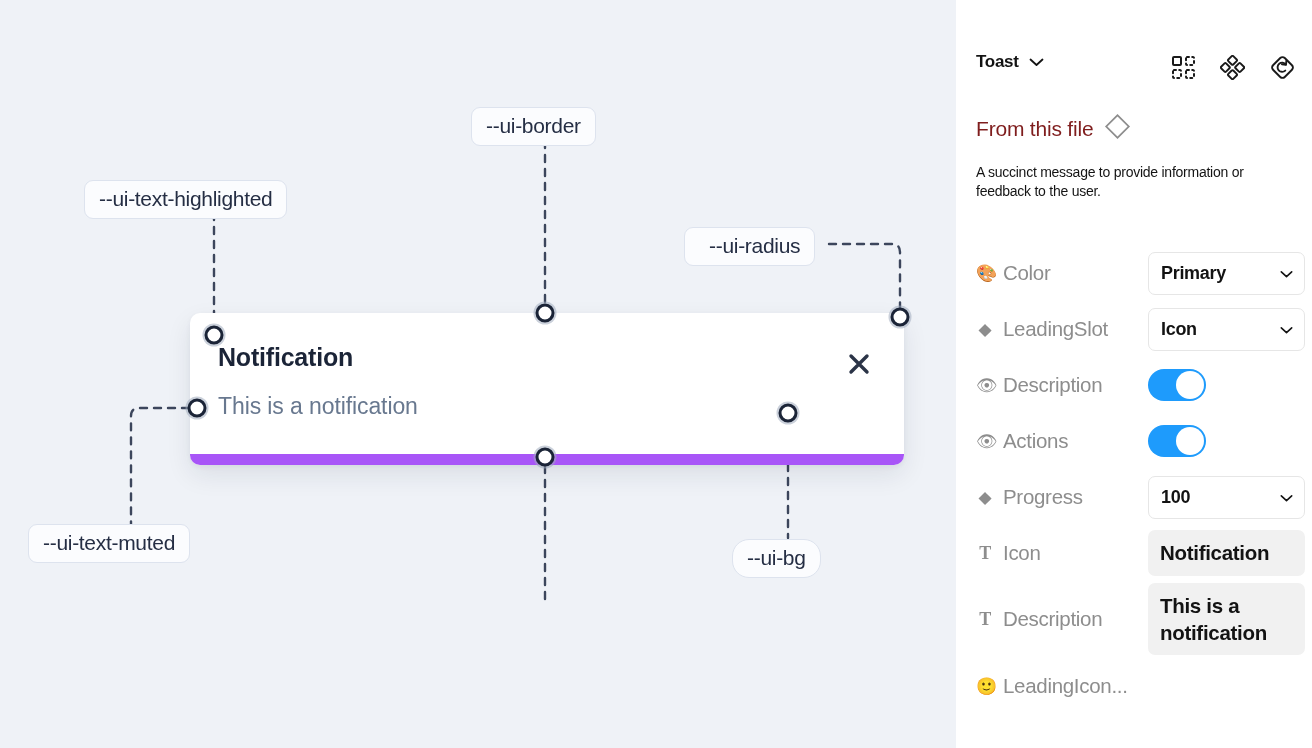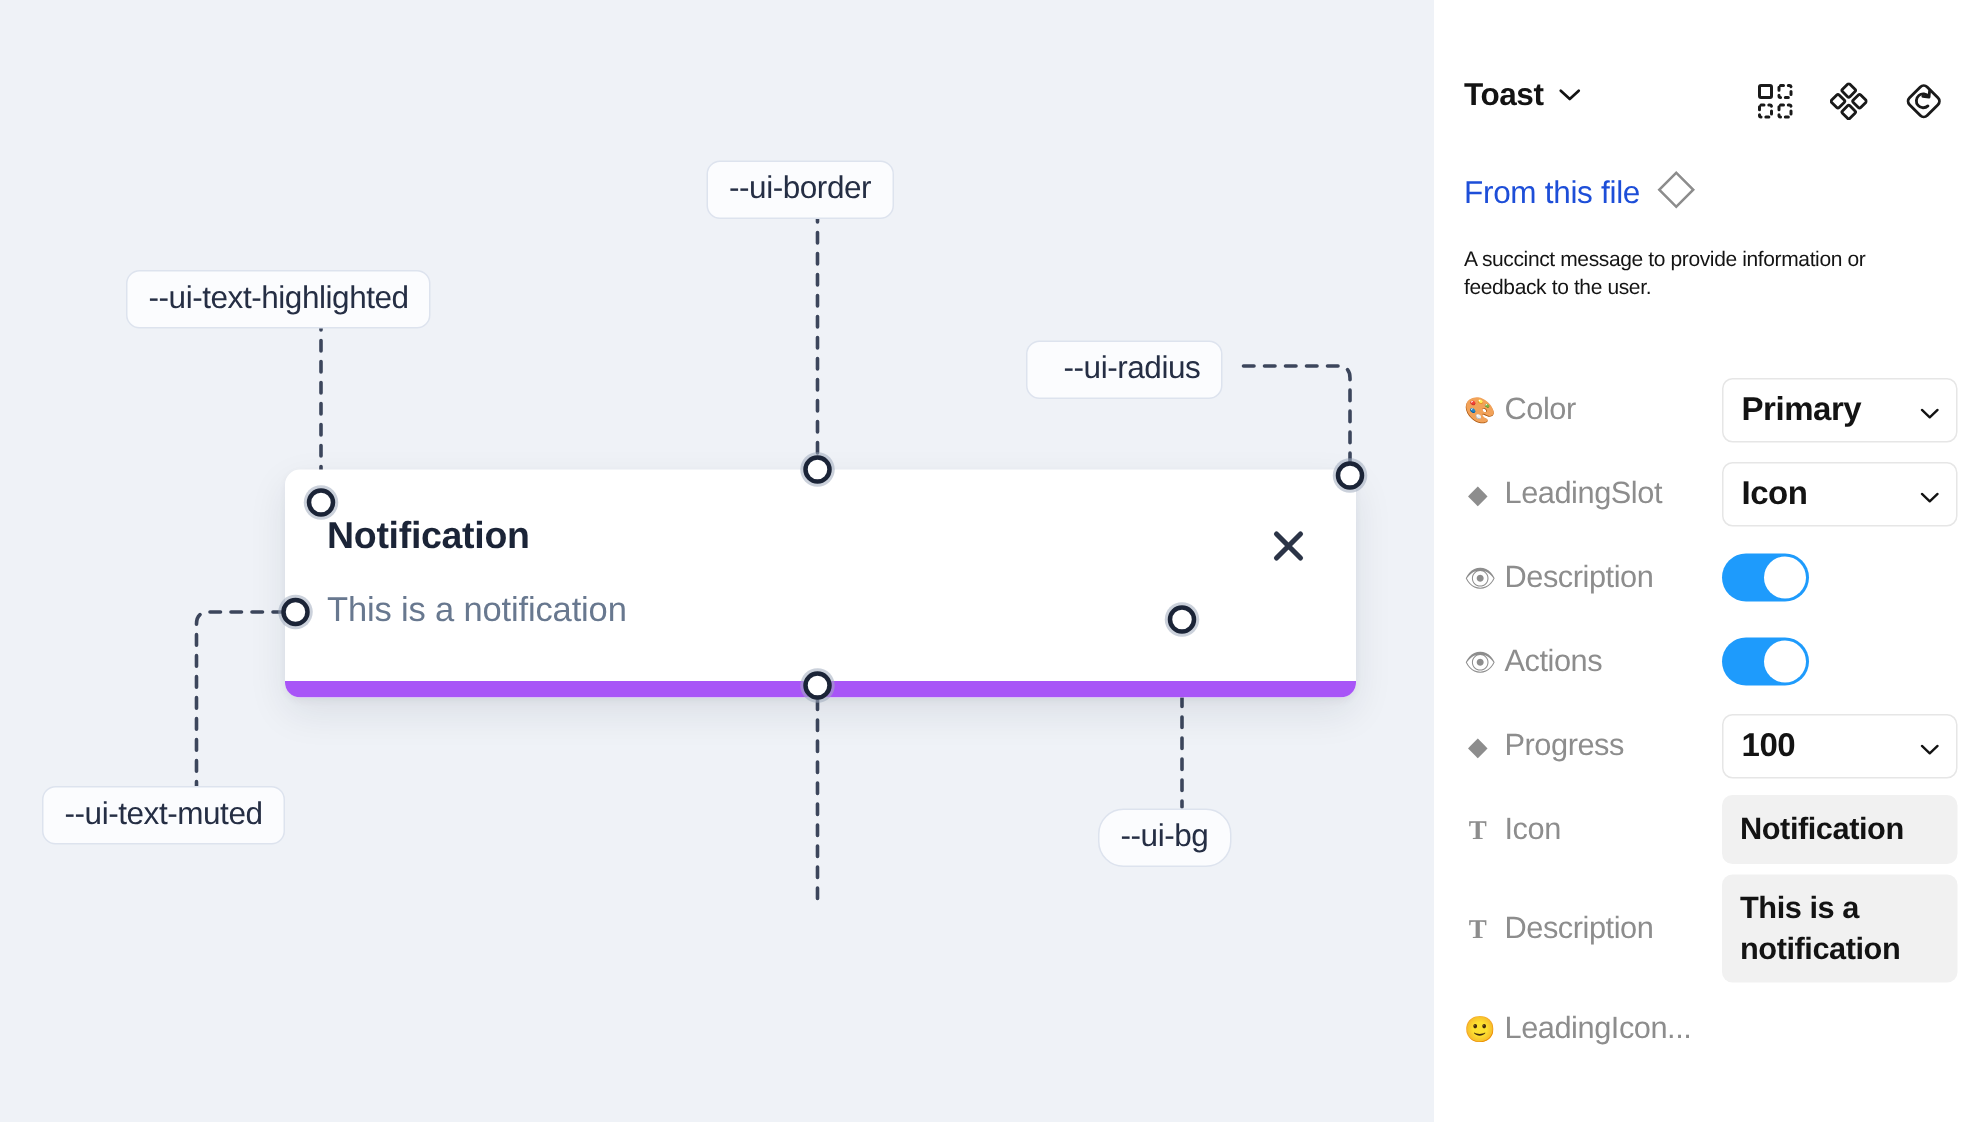--- a/index.html
+++ b/index.html
@@ -77,29 +77,29 @@
     position: relative;
     width: 356px; height: 748px;
     background: #ffffff;
     flex: 0 0 356px;
     padding: 0 20px;
   }
   .panel-head {
     position: absolute; left: 20px; top: 52px;
     display: flex; align-items: center; gap: 10px;
   }
-  .panel-title { font-size: 21px; font-weight: 700; color: #131313; letter-spacing: -.3px; }
+  .panel-title { font-size: 17px; font-weight: 700; color: #131313; letter-spacing: -.3px; }
   .head-icons { position: absolute; right: 16px; top: 54px; display: flex; gap: 24px; align-items: center; }
   .head-icon { cursor: pointer; display: block; }
 
   .from-file {
     position: absolute; left: 20px; top: 113px;
     display: flex; align-items: center; gap: 11px;
   }
-  .from-file-label { font-size: 21px; color: #1d4ed8; letter-spacing: -.2px; }
+  .from-file-label { font-size: 21px; color: #7f1d1d; letter-spacing: -.2px; }
 
   .panel-desc {
     position: absolute; left: 20px; top: 163px; width: 320px;
     font-size: 14px; line-height: 1.38; color: #141414; letter-spacing: -.25px;
   }
 
   .prop-list { position: absolute; left: 20px; top: 245px; width: 318px; }
   .prop-row { position: relative; display: flex; align-items: center; min-height: 36px; }
   .prop-label {
     display: flex; align-items: center; gap: 9px;
@@ -112,21 +112,21 @@
   .prop-control { flex: 1 1 auto; display: flex; justify-content: flex-start; }
 
   .select {
     position: relative;
     width: 157px; min-height: 43px;
     background: #ffffff;
     border: 1.3px solid #e6e6e6;
     border-radius: 7px;
     display: flex; align-items: center;
     padding: 0 12px;
-    font-size: 22px; color: #131313; font-weight: 600;
+    font-size: 18px; color: #131313; font-weight: 600;
     letter-spacing: -.3px;
     cursor: pointer;
   }
   .select .chev { position: absolute; right: 11px; top: 50%; transform: translateY(-50%); }
   .select .sel-icon { margin-right: 8px; display: inline-flex; }
 
   .textfield {
     width: 157px; min-height: 43px;
     background: #f1f1f1;
     border-radius: 7px;

